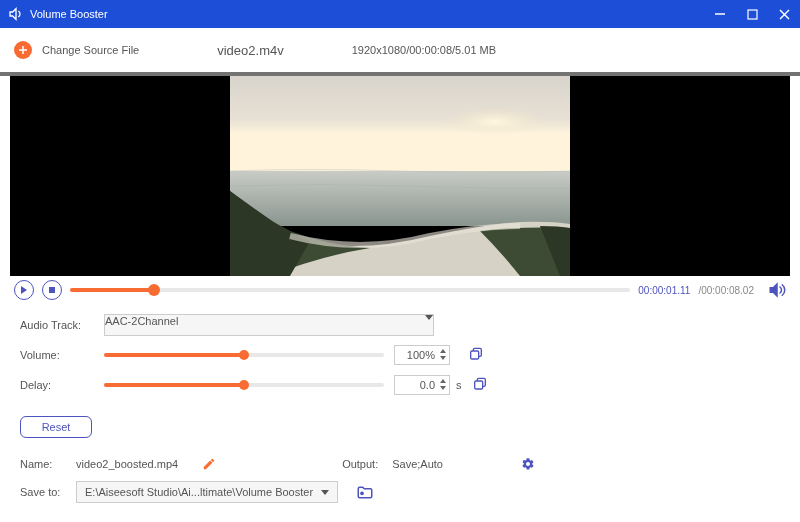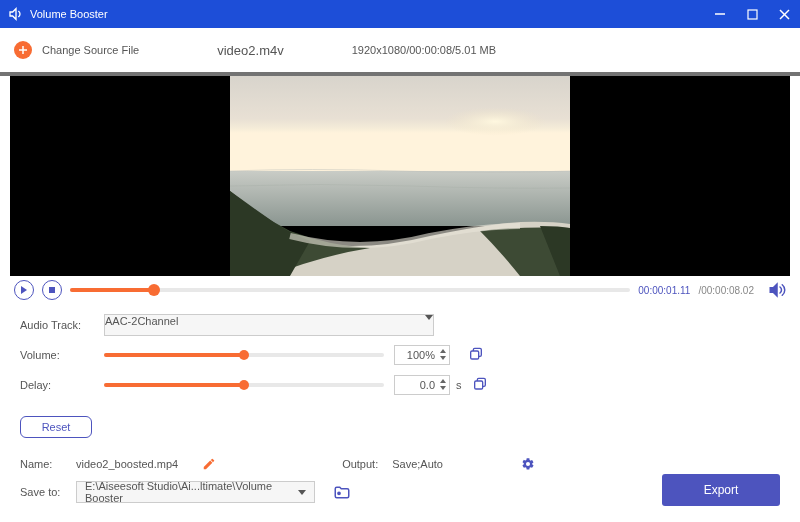--- a/index.html
+++ b/index.html
@@ -46,21 +46,21 @@
   .reset-btn { width:72px; height:22px; border:1px solid #4d54be; color:#4d54be; background:#fff; font-size:11px; display:flex; align-items:center; justify-content:center; cursor:pointer; margin:10px 0 8px 20px; border-radius:6px;}
   
   .bottom { padding: 4px 36px 10px 20px; position:relative; }
   .brow { display:flex; align-items:center; height:28px; font-size:11px; color:#555; gap:8px; }
   .brow .blabel { width:48px; }
   .name-val { color:#555; }
   .edit-icon { width:14px; height:14px; color:#f86c33; cursor:pointer; margin-left:16px; }
   .output-label { margin-left: 118px; }
   .output-val { margin-left: 6px; }
   .gear-icon { width:14px; height:14px; color:#4d54be; cursor:pointer; margin-left: 70px; }
-  .saveto-dd { width:239px; height:22px; border:1px solid #ccc; background:#f6f6f6; display:flex; align-items:center; padding:0 8px; justify-content:space-between; font-size:11px; cursor:pointer; }
+  .saveto-dd { width:262px; height:22px; border:1px solid #ccc; background:#f6f6f6; display:flex; align-items:center; padding:0 8px; justify-content:space-between; font-size:11px; cursor:pointer; }
   .folder-icon { width:18px; height:14px; color:#4d54be; cursor:pointer; margin-left:10px; }
   .export-btn { position:absolute; right:20px; bottom:10px; width:118px; height:32px; background:#4d54be; color:#fff; font-size:12px; display:flex; align-items:center; justify-content:center; border-radius:3px; cursor:pointer; }
   
   .chev-down { border-left:4px solid transparent; border-right:4px solid transparent; border-top:5px solid #555; }
   .tri-up { border-left:3px solid transparent; border-right:3px solid transparent; border-bottom:4px solid #666; }
   .tri-down { border-left:3px solid transparent; border-right:3px solid transparent; border-top:4px solid #666; }
 </style>
 </head>
 <body>
 
@@ -248,14 +248,13 @@
       <span>E:\Aiseesoft Studio\Ai...ltimate\Volume Booster</span>
       <span class="chev-down"></span>
     </div>
     <span class="folder-icon">
       <svg viewBox="0 0 24 20" fill="none" stroke="#4d54be" stroke-width="2">
           <path d="M3 5a2 2 0 012-2h4l2 2h8a2 2 0 012 2v8a2 2 0 01-2 2H5a2 2 0 01-2-2V5z"></path>
           <circle cx="8" cy="11" r="1.5" fill="#4d54be"></circle>
         </svg>
     </span>
   </div>
-  <div class="export-btn">Export</div>
 </div>
 
 </body></html>

